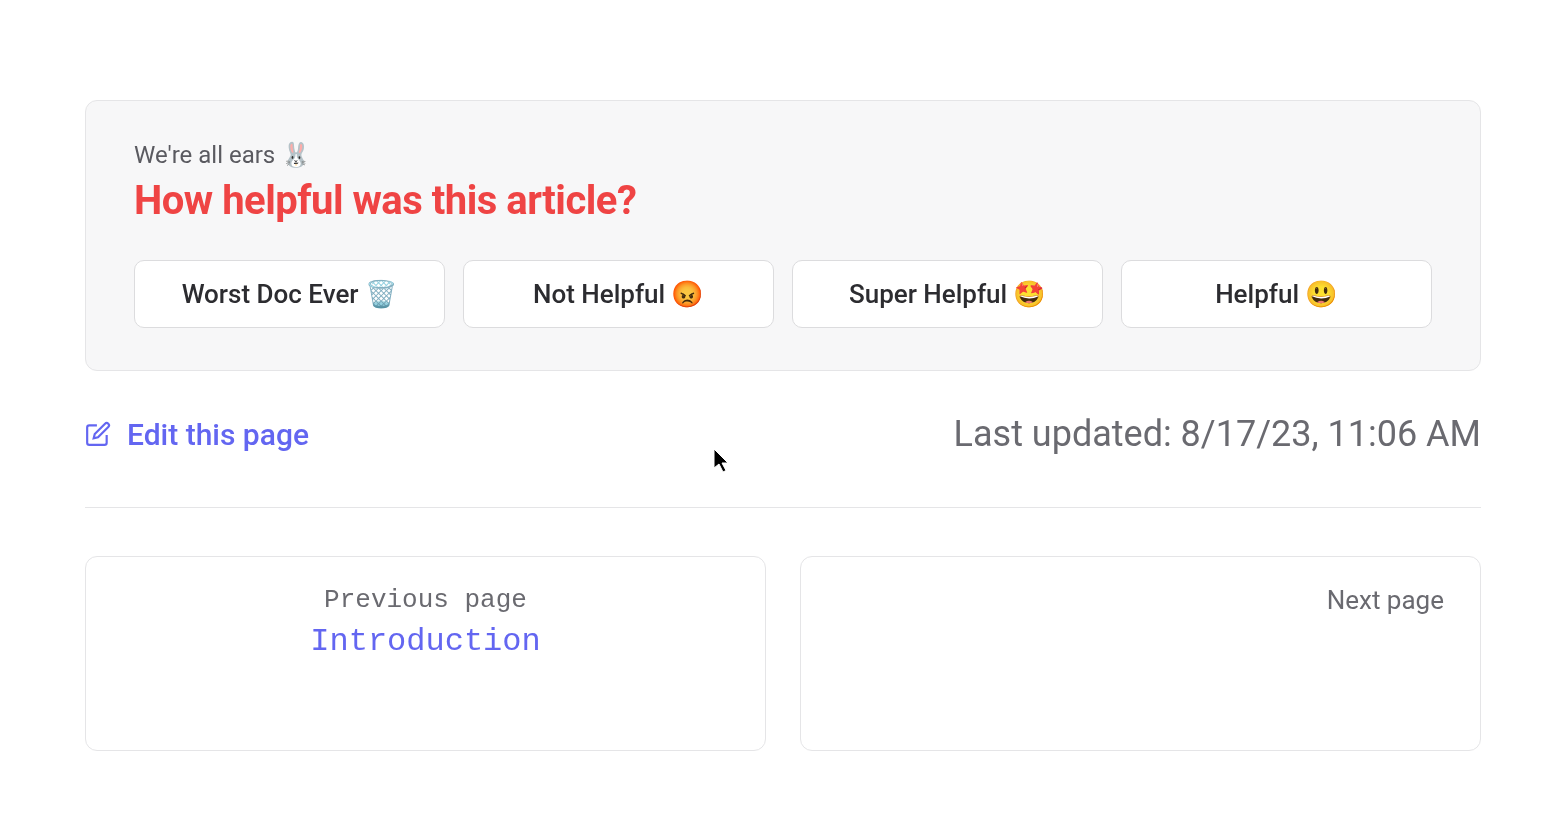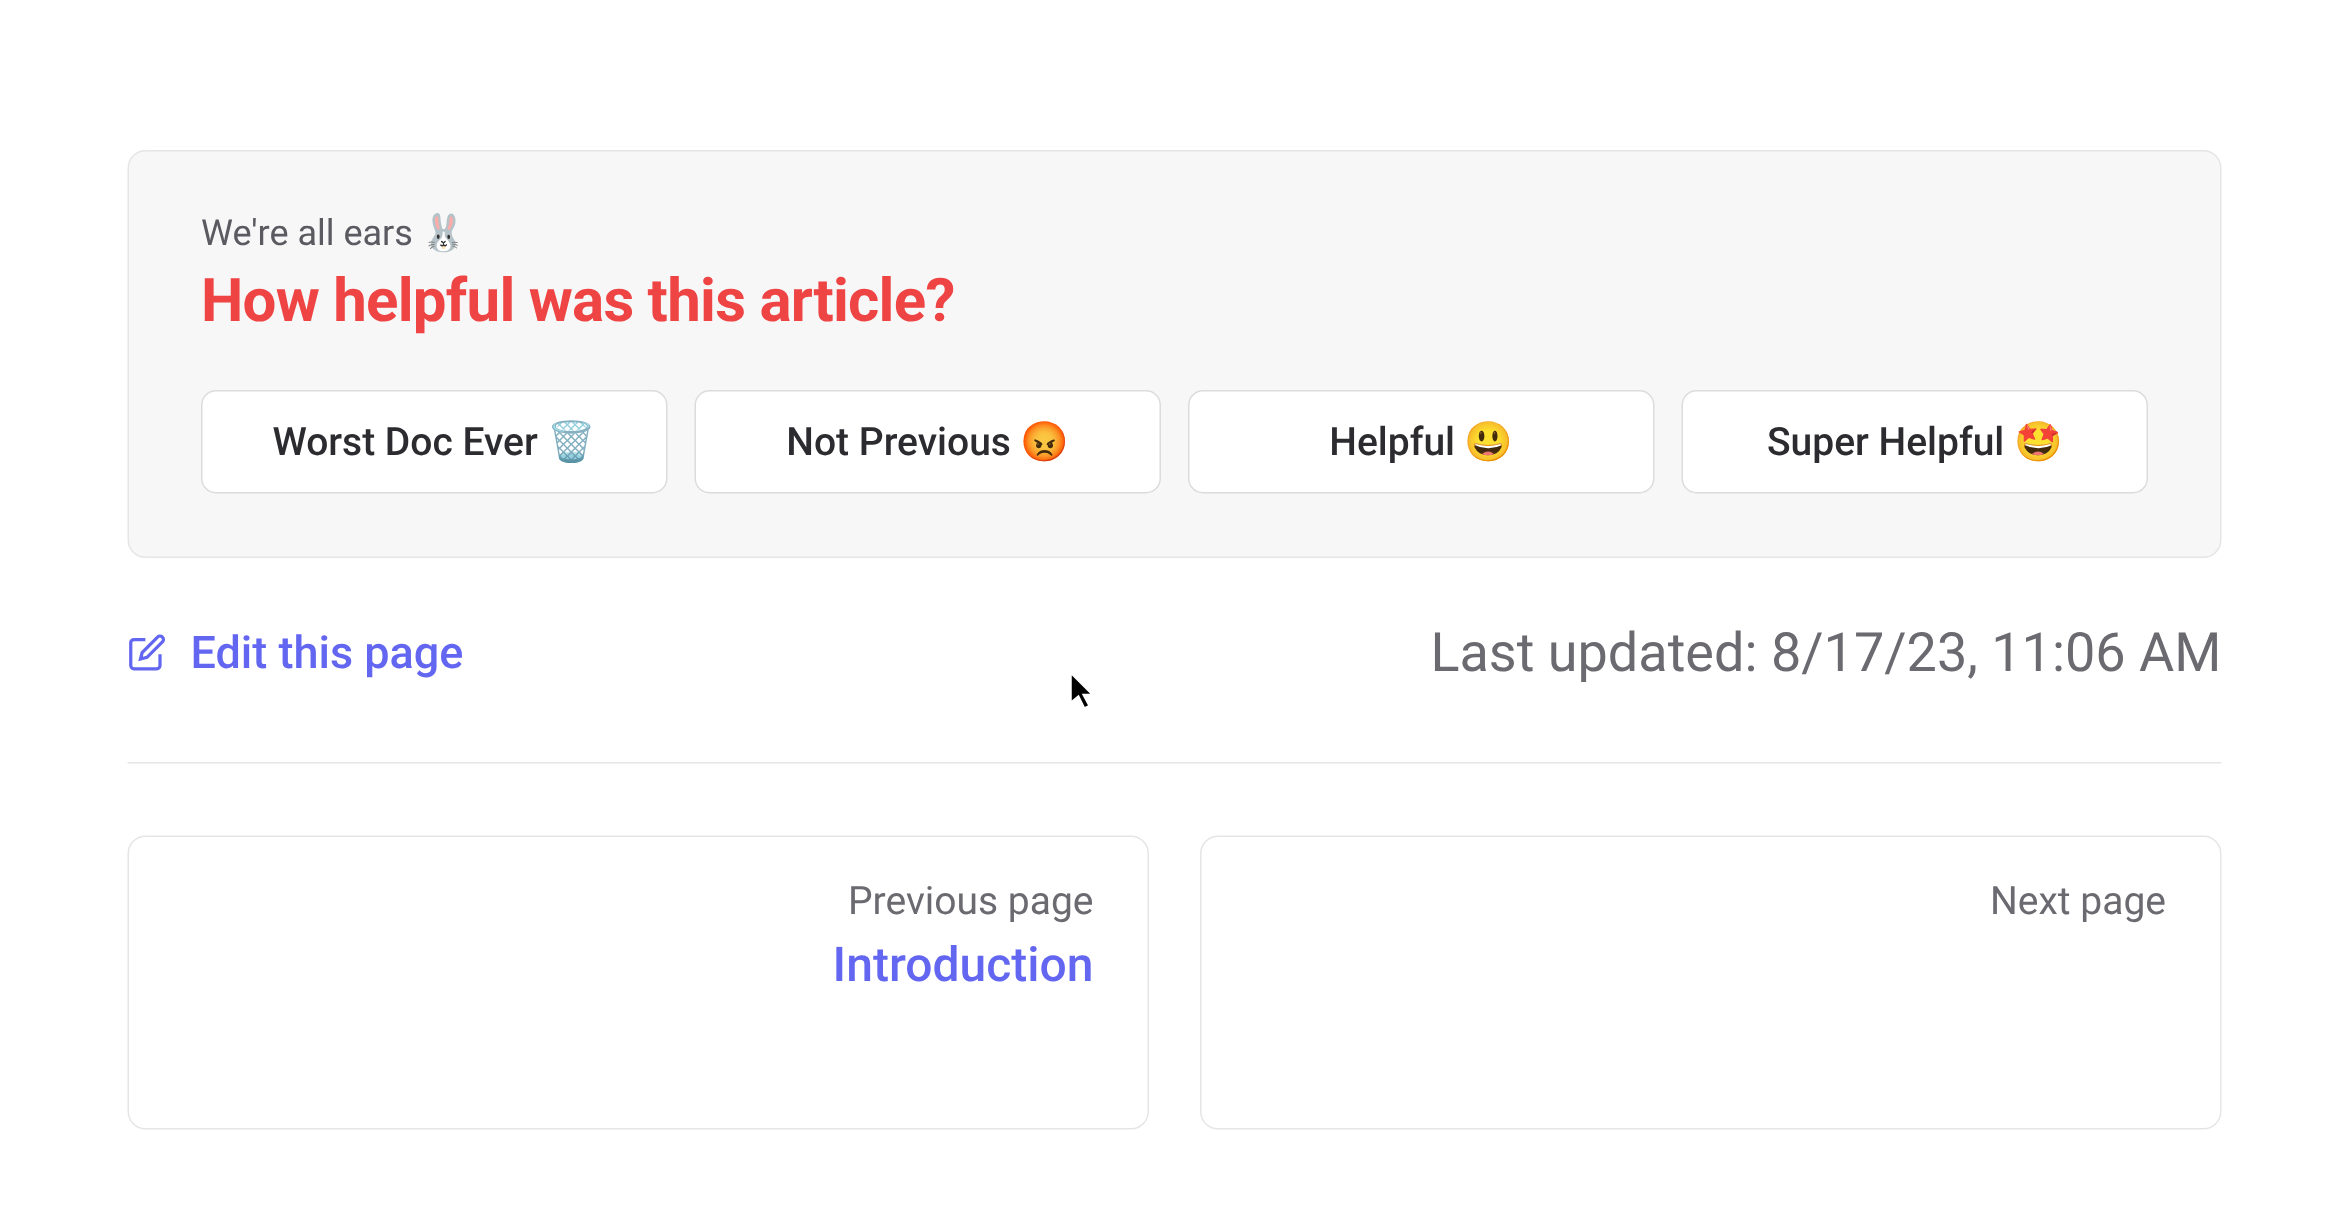--- a/index.html
+++ b/index.html
@@ -101,21 +101,22 @@
       flex: 1;
       background: #ffffff;
       border: 1px solid #e5e5e7;
       border-radius: 12px;
       padding: 28px 36px 90px 36px;
       cursor: pointer;
       text-decoration: none;
     }
     
     .nav-card-prev {
-      text-align: right;
+      text-align: center;
+      font-family: Liberation Mono, monospace;
     }
     
     .nav-card-next {
       text-align: right;
     }
     
     .nav-card-label {
       color: #6a6a70;
       font-size: 26px;
       font-weight: 400;
@@ -138,23 +139,23 @@
     }
   </style>
 </head>
 <body>
 
 <div class="feedback-box">
   <div class="feedback-subtitle">We're all ears 🐰</div>
   <h2 class="feedback-title">How helpful was this article?</h2>
   <div class="feedback-options">
     <button class="feedback-button">Worst Doc Ever 🗑️</button>
-    <button class="feedback-button">Not Previous 😡</button>
+    <button class="feedback-button">Not Helpful 😡</button>
+    <button class="feedback-button">Super Helpful 🤩</button>
     <button class="feedback-button">Helpful 😃</button>
-    <button class="feedback-button">Super Helpful 🤩</button>
   </div>
 </div>
 
 <div class="meta-row">
   <a class="edit-link">
     <svg class="edit-icon" viewBox="0 0 24 24">
       <path d="M11 4H4a2 2 0 0 0-2 2v14a2 2 0 0 0 2 2h14a2 2 0 0 0 2-2v-7"></path>
       <path d="M18.5 2.5a2.121 2.121 0 0 1 3 3L12 15l-4 1 1-4 9.5-9.5z"></path>
     </svg>
     <span>Edit this page</span>

